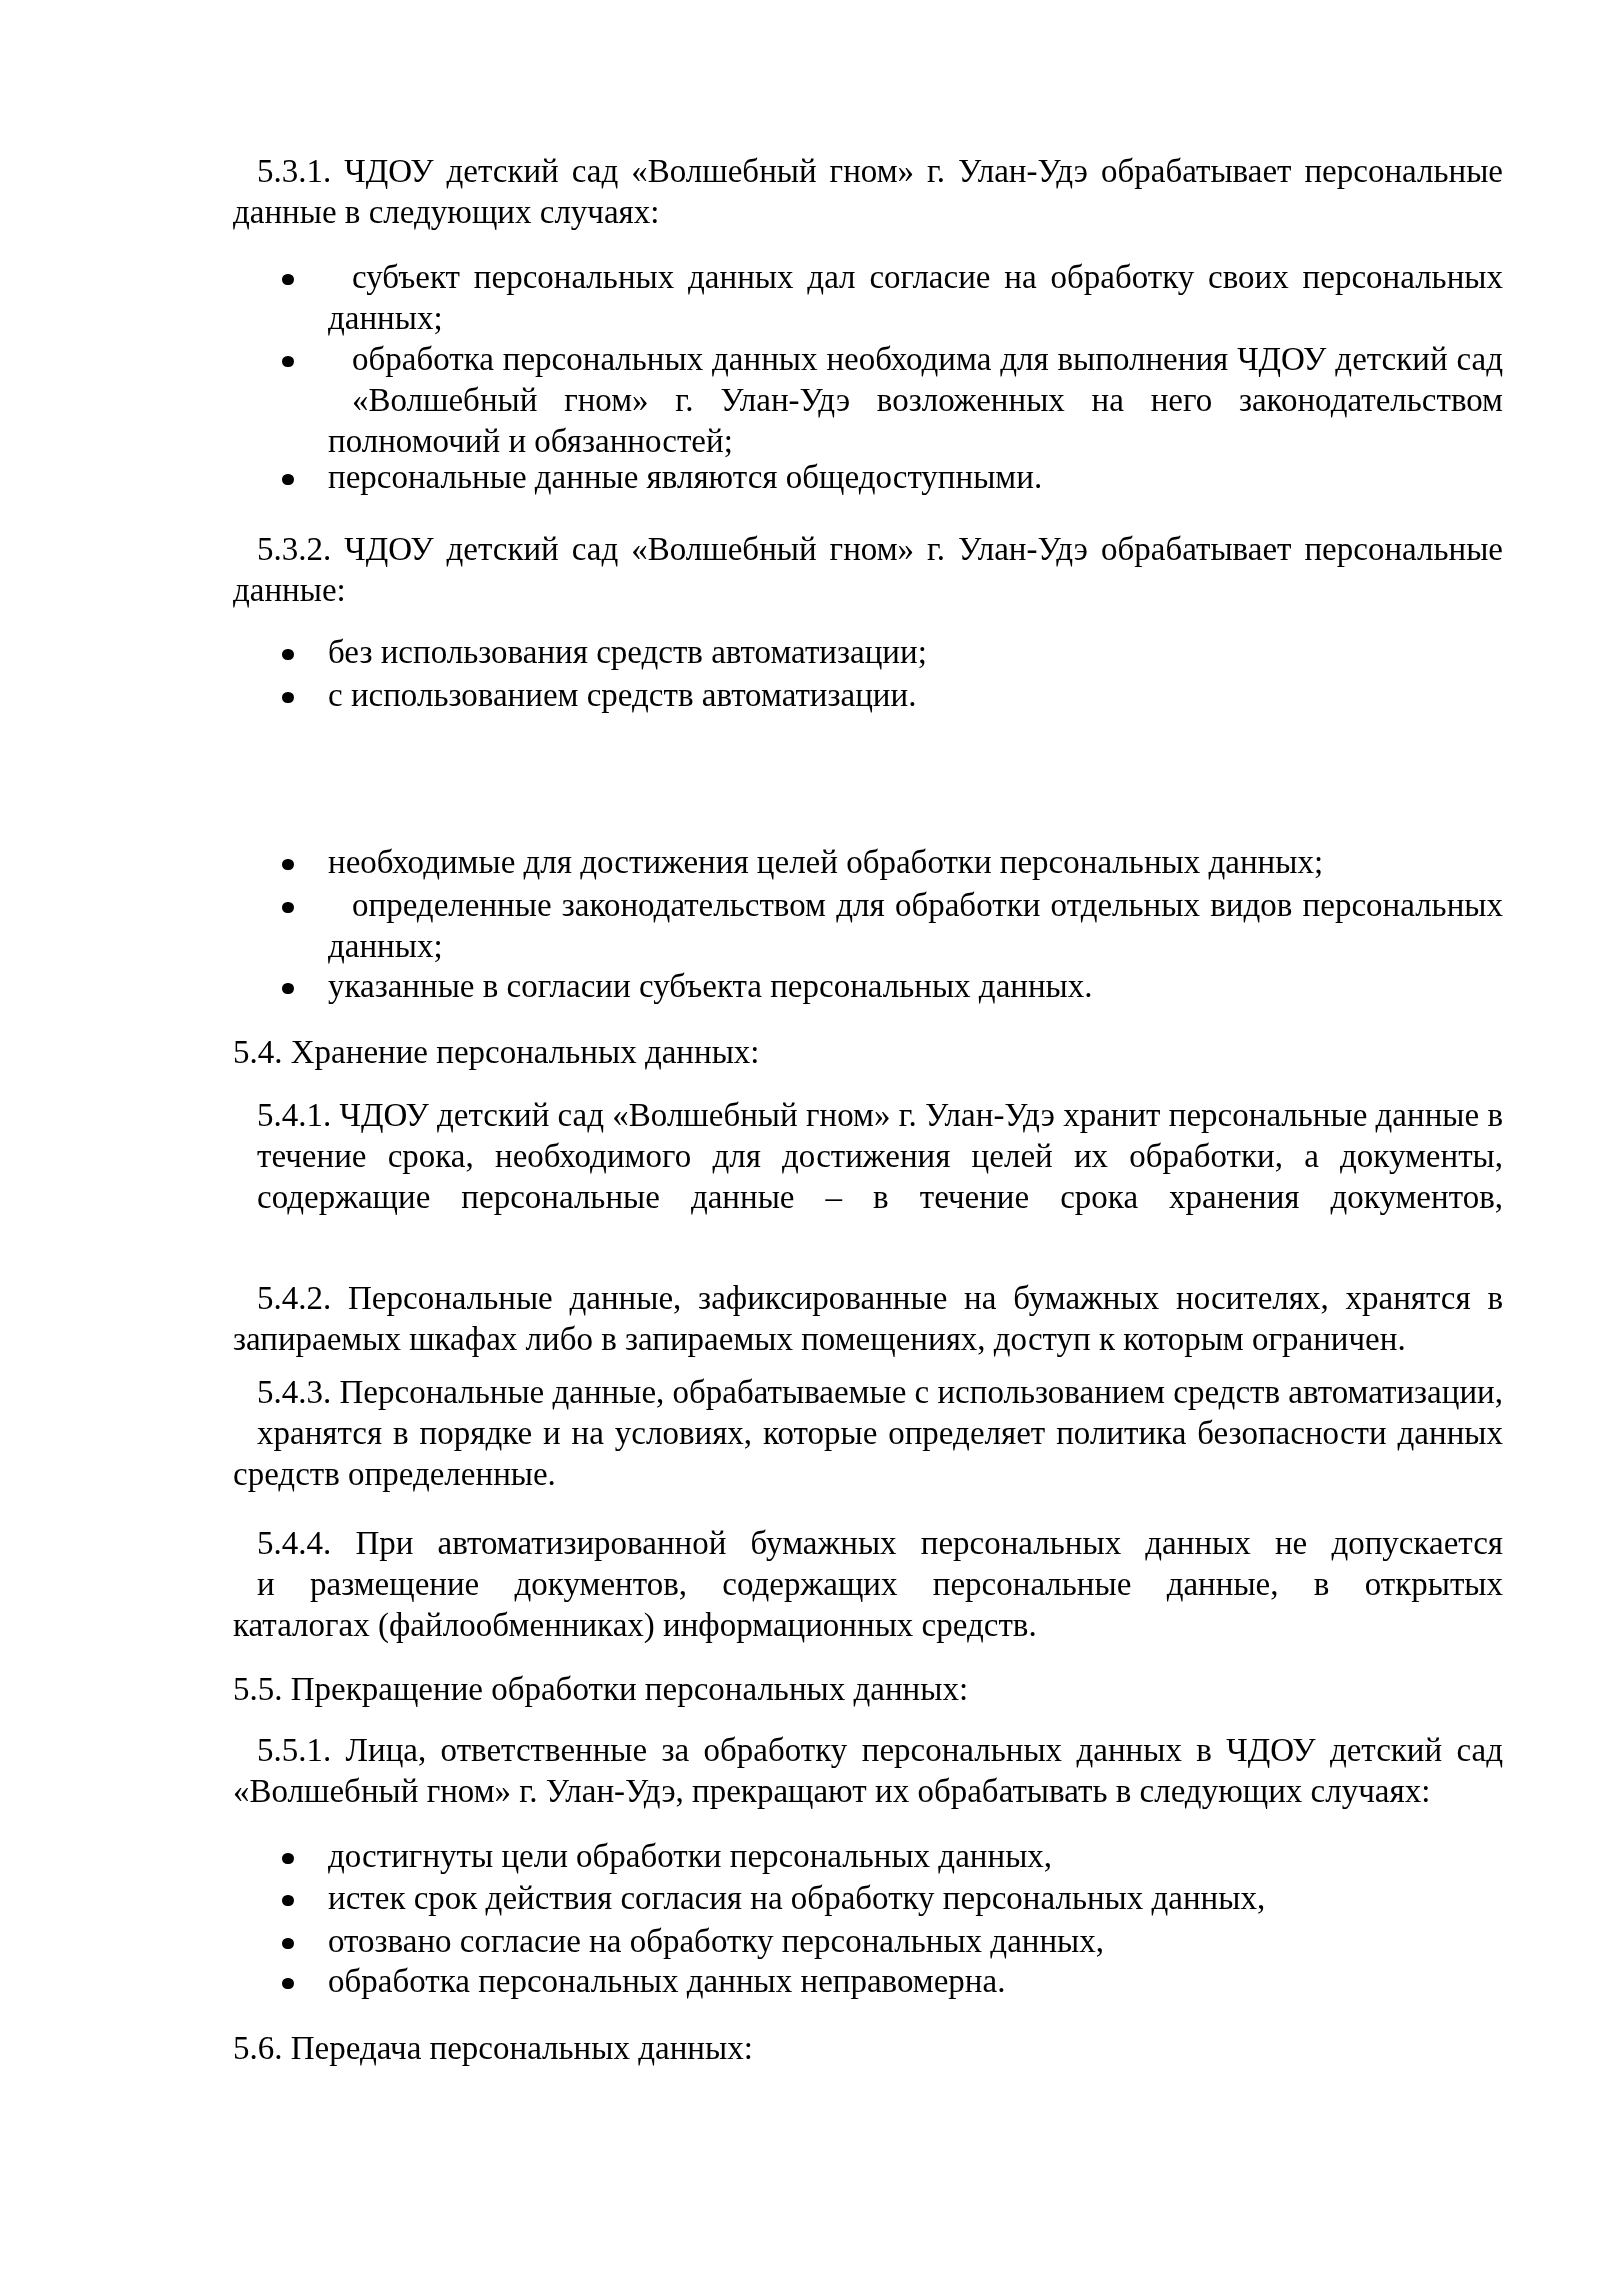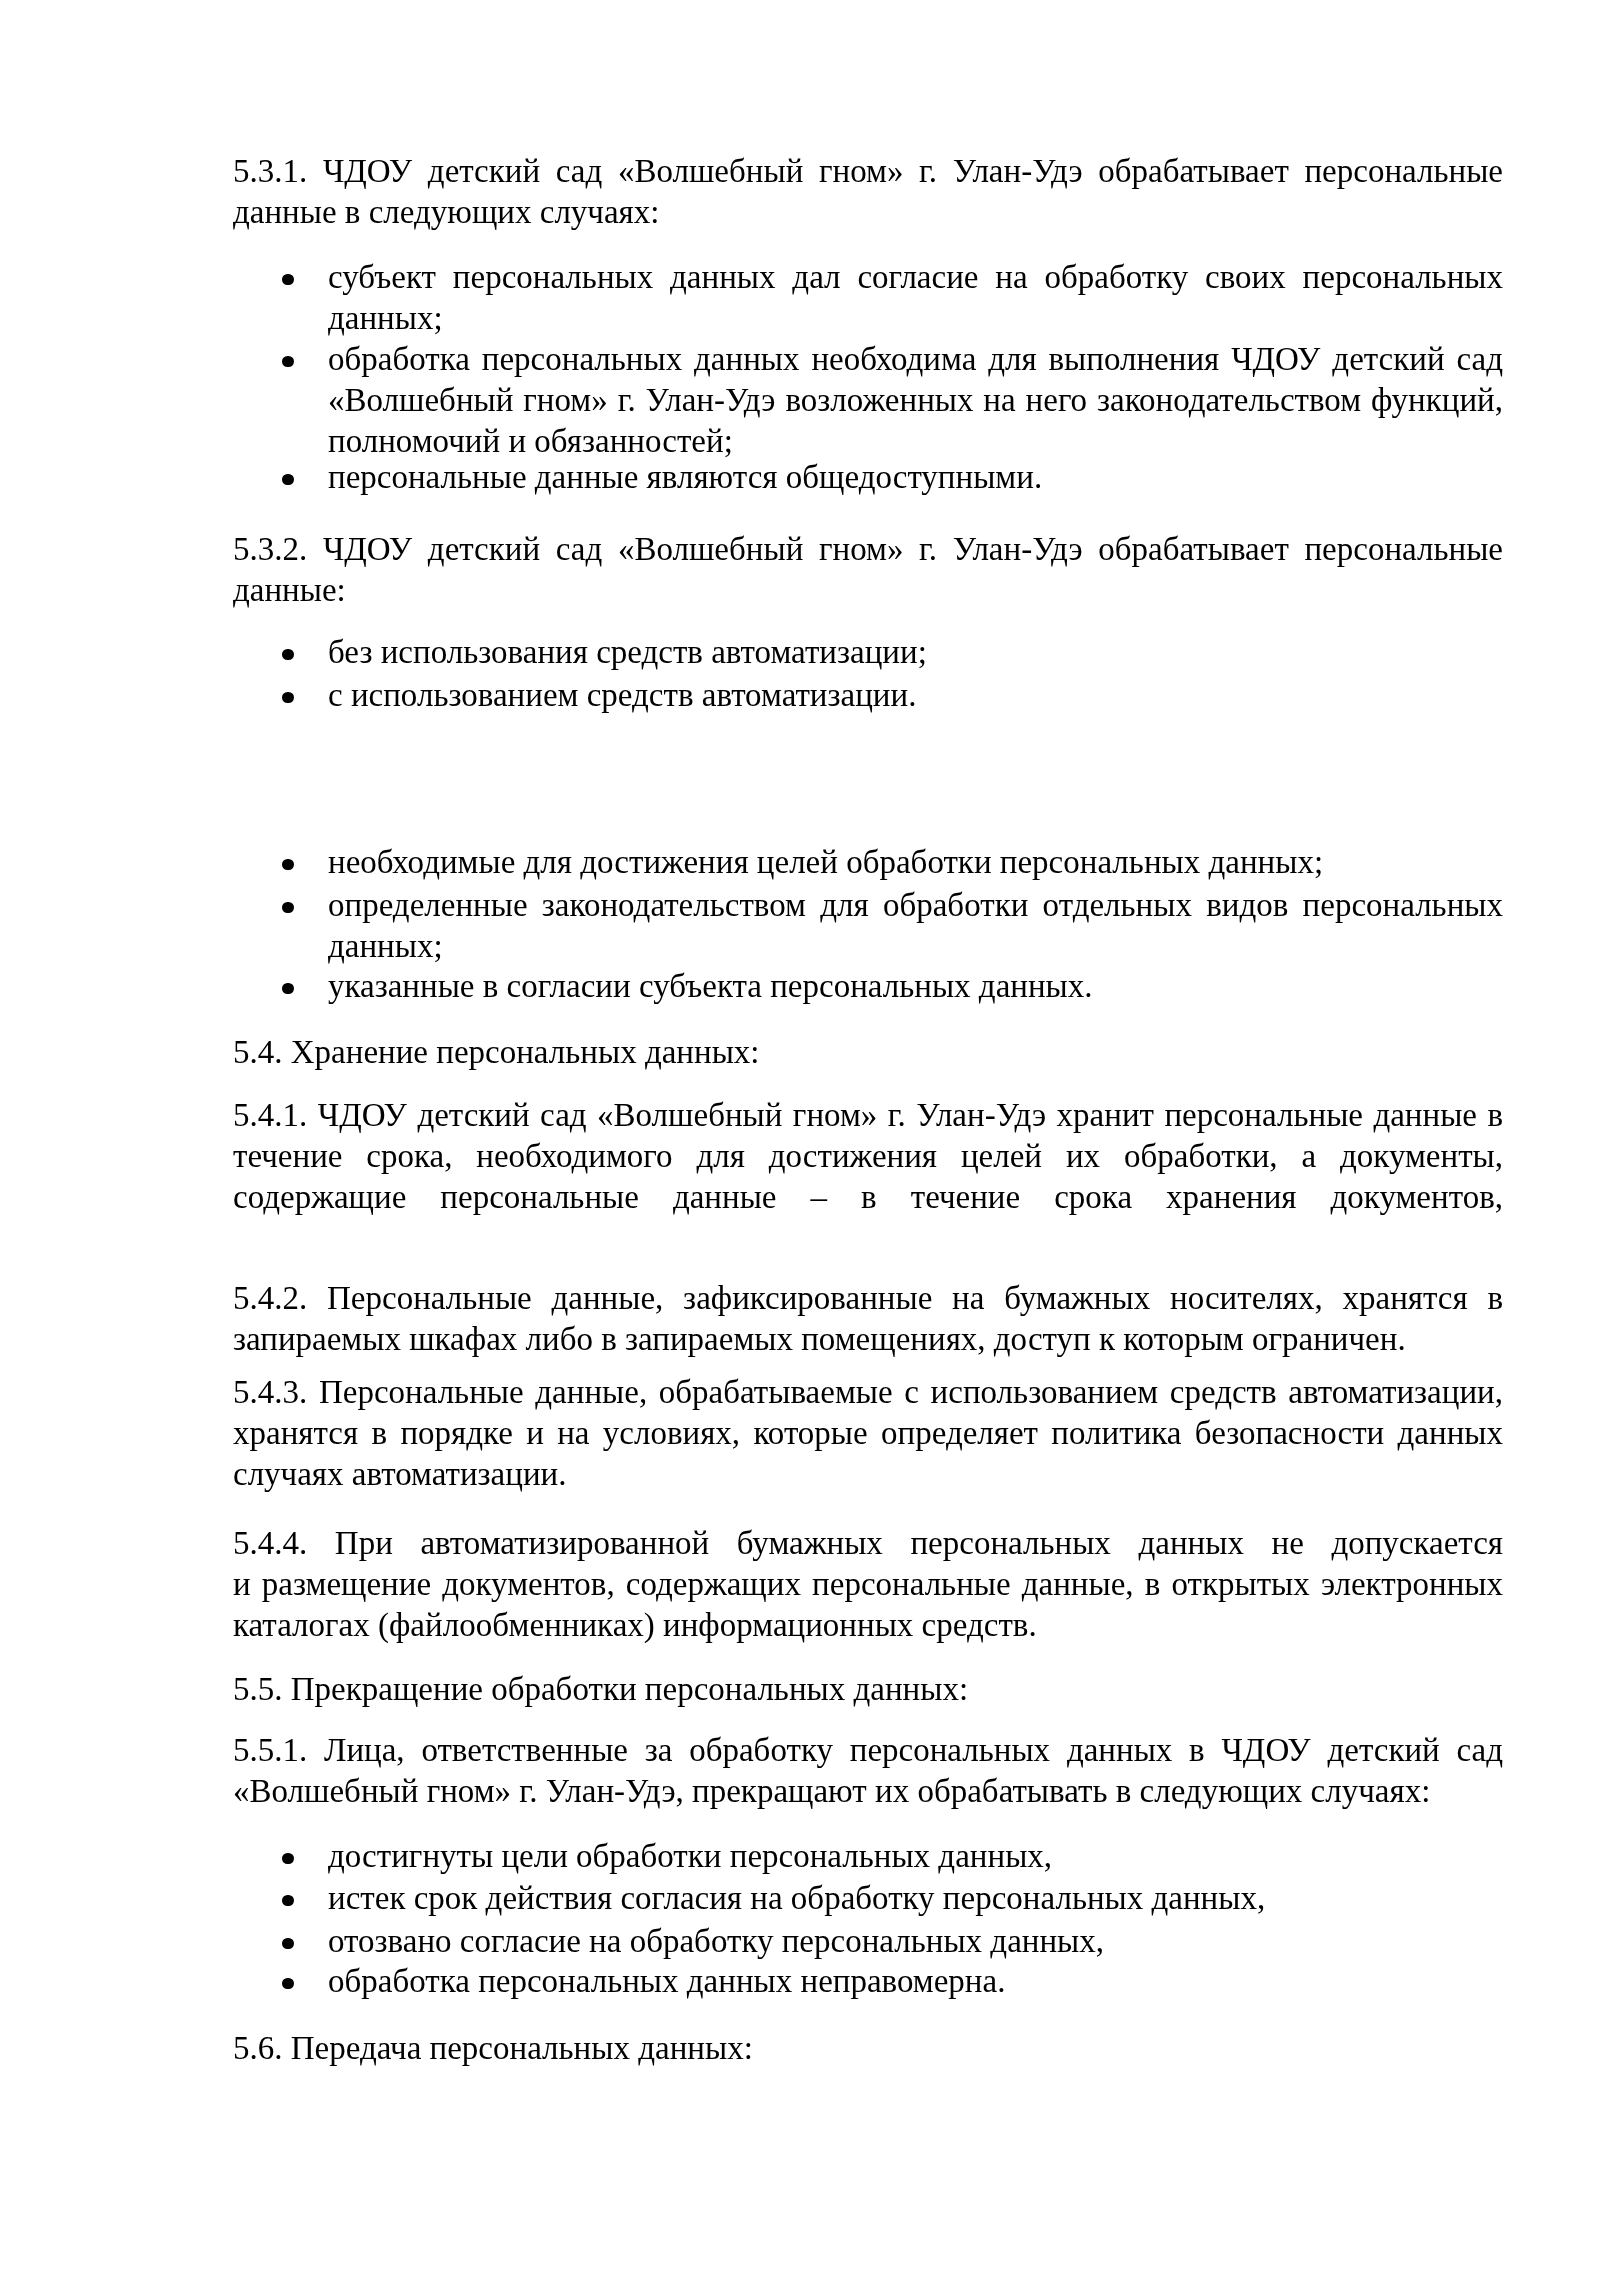--- a/index.html
+++ b/index.html
@@ -5,21 +5,21 @@
   html, body { margin: 0; padding: 0; background: #ffffff; }
   body { width: 1621px; height: 2292px; position: relative; overflow: hidden; }
   .page {
     position: absolute; left: 0; top: 0; width: 1621px; height: 2292px;
     background: #ffffff; color: #000000;
     font-family: "Liberation Serif", "DejaVu Serif", serif;
     font-size: 33px; line-height: 41px;
   }
   .block { position: absolute; left: 233px; width: 1270px; }
   .line { display: block; white-space: nowrap; height: 41px; }
-  .line.j { text-align: justify; text-align-last: justify; white-space: normal; overflow: hidden; }
+  .line.j { text-align: justify; text-align-last: justify; white-space: normal; overflow: hidden; margin-left: 24px; }
   .bullet-item { position: absolute; left: 233px; width: 1270px; }
   .bullet-glyph { position: absolute; left: 49px; top: 0; width: 19.6px; height: 41px; }
   .bullet-glyph::before {
     content: ""; position: absolute; left: 0; top: 16.7px;
     width: 11.8px; height: 11.8px; border-radius: 50%; background: #000;
   }
   .bullet-text { position: absolute; left: 95px; width: 1175px; }
 </style>
 </head>
 <body>
@@ -103,21 +103,21 @@
   </div>
 
   <div class="block" style="top:1278px">
     <span class="line j">5.4.2. Персональные данные, зафиксированные на бумажных носителях, хранятся в</span>
     <span class="line">запираемых шкафах либо в запираемых помещениях, доступ к которым ограничен.</span>
   </div>
 
   <div class="block" style="top:1372px">
     <span class="line j">5.4.3. Персональные данные, обрабатываемые с использованием средств автоматизации,</span>
     <span class="line j">хранятся в порядке и на условиях, которые определяет политика безопасности данных</span>
-    <span class="line">случаях автоматизации.</span>
+    <span class="line">средств определенные.</span>
   </div>
 
   <div class="block" style="top:1523px">
     <span class="line j">5.4.4. При автоматизированной бумажных персональных данных не допускается хранение</span>
     <span class="line j">и размещение документов, содержащих персональные данные, в открытых электронных</span>
     <span class="line">каталогах (файлообменниках) информационных средств.</span>
   </div>
 
   <div class="block" style="top:1669px">
     <span class="line">5.5. Прекращение обработки персональных данных:</span>

